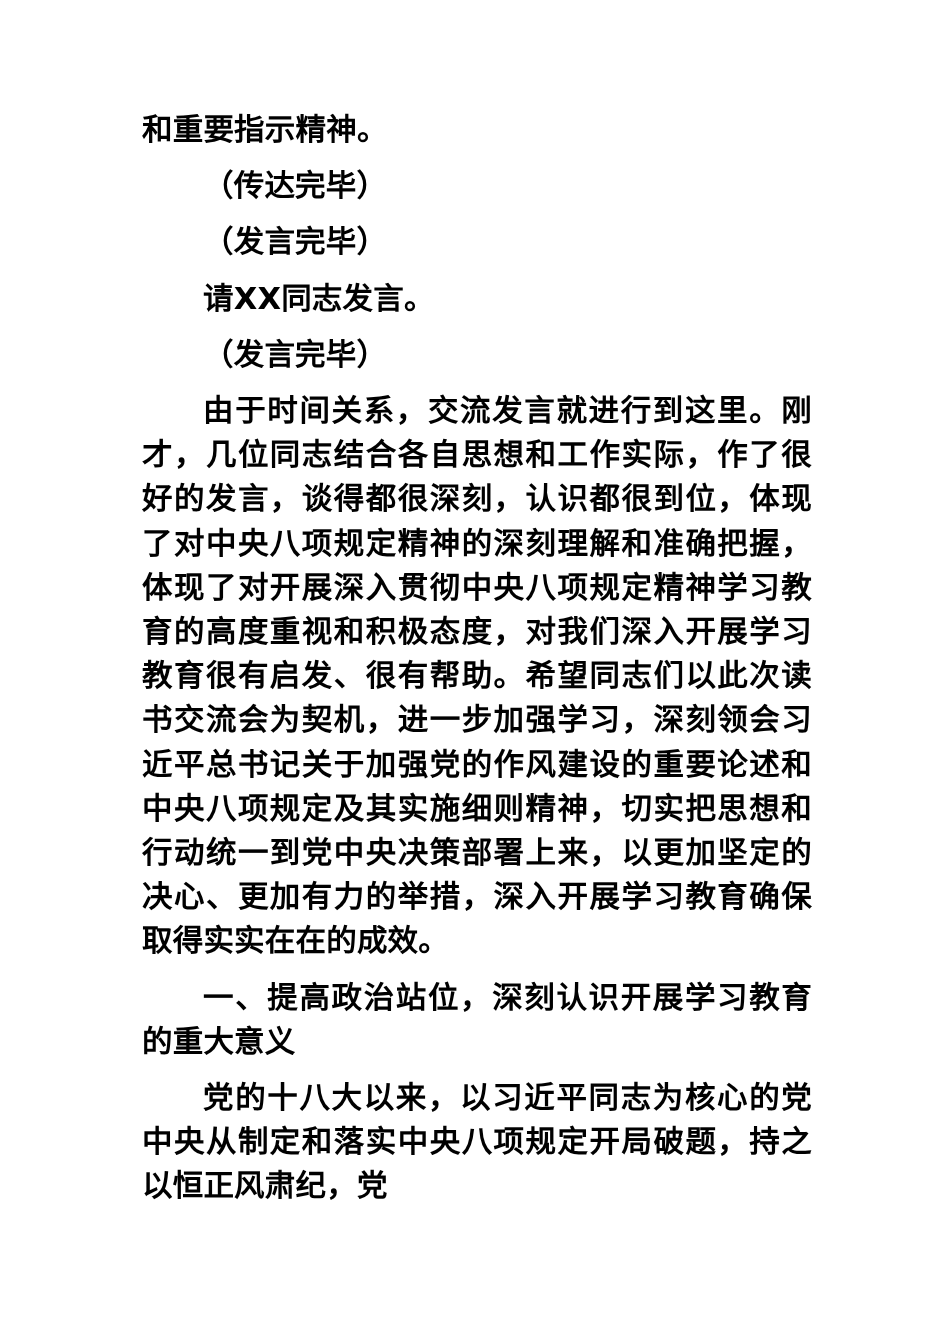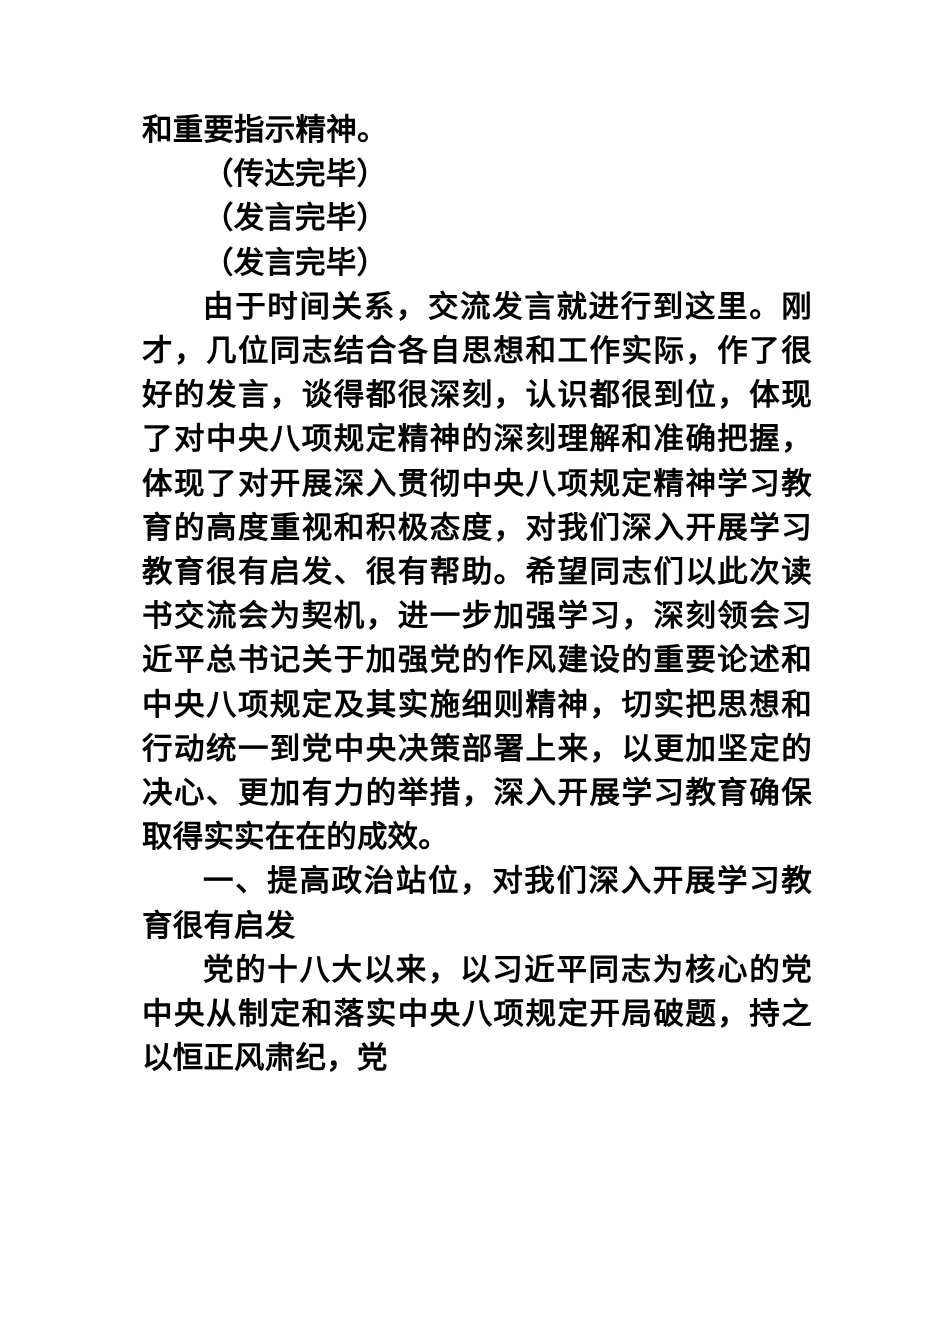--- a/index.html
+++ b/index.html
@@ -30,42 +30,44 @@
     line-height: 44.2px;
     color: #000000;
     text-align: justify;
     text-justify: inter-ideograph;
     letter-spacing: 0.2px;
     word-break: break-all;
     -webkit-font-smoothing: antialiased;
   }
   .para.indent {
     text-indent: 2em;
+    margin-top: 12px;
   }
   .para.noindent {
     text-indent: 0;
   }
 </style>
 </head>
 <body>
 
 <div class="page">
   <div class="text-block">
 
     <p class="para noindent">和重要指示精神。</p>
 
     <p class="para indent">（传达完毕）</p>
 
 
     <p class="para indent">（发言完毕）</p>
 
+    <p class="para indent">请XX同志发言。</p>
 
     <p class="para indent">（发言完毕）</p>
 
     <p class="para indent">由于时间关系，交流发言就进行到这里。刚才，几位同志结合各自思想和工作实际，作了很好的发言，谈得都很深刻，认识都很到位，体现了对中央八项规定精神的深刻理解和准确把握，体现了对开展深入贯彻中央八项规定精神学习教育的高度重视和积极态度，对我们深入开展学习教育很有启发、很有帮助。希望同志们以此次读书交流会为契机，进一步加强学习，深刻领会习近平总书记关于加强党的作风建设的重要论述和中央八项规定及其实施细则精神，切实把思想和行动统一到党中央决策部署上来，以更加坚定的决心、更加有力的举措，深入开展学习教育确保取得实实在在的成效。</p>
 
 
-    <p class="para indent">一、提高政治站位，对我们深入开展学习教育很有启发</p>
+    <p class="para indent">一、提高政治站位，深刻认识开展学习教育的重大意义</p>
 
     <p class="para indent">党的十八大以来，以习近平同志为核心的党中央从制定和落实中央八项规定开局破题，持之以恒正风肃纪，党</p>
 
   </div>
 </div>
 
 </body></html>

